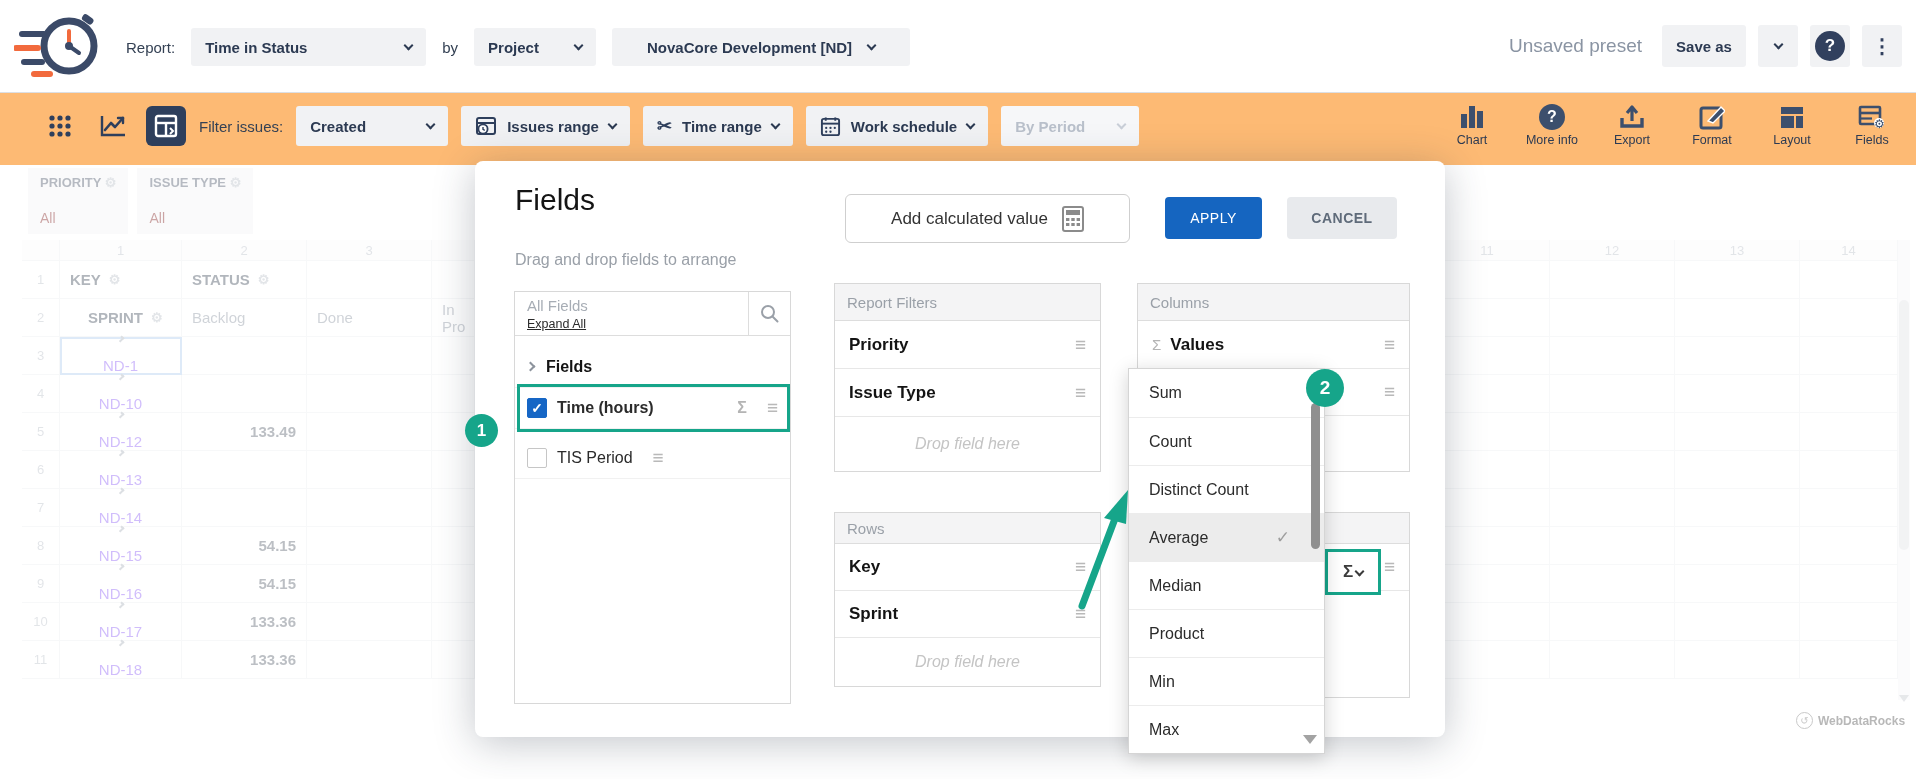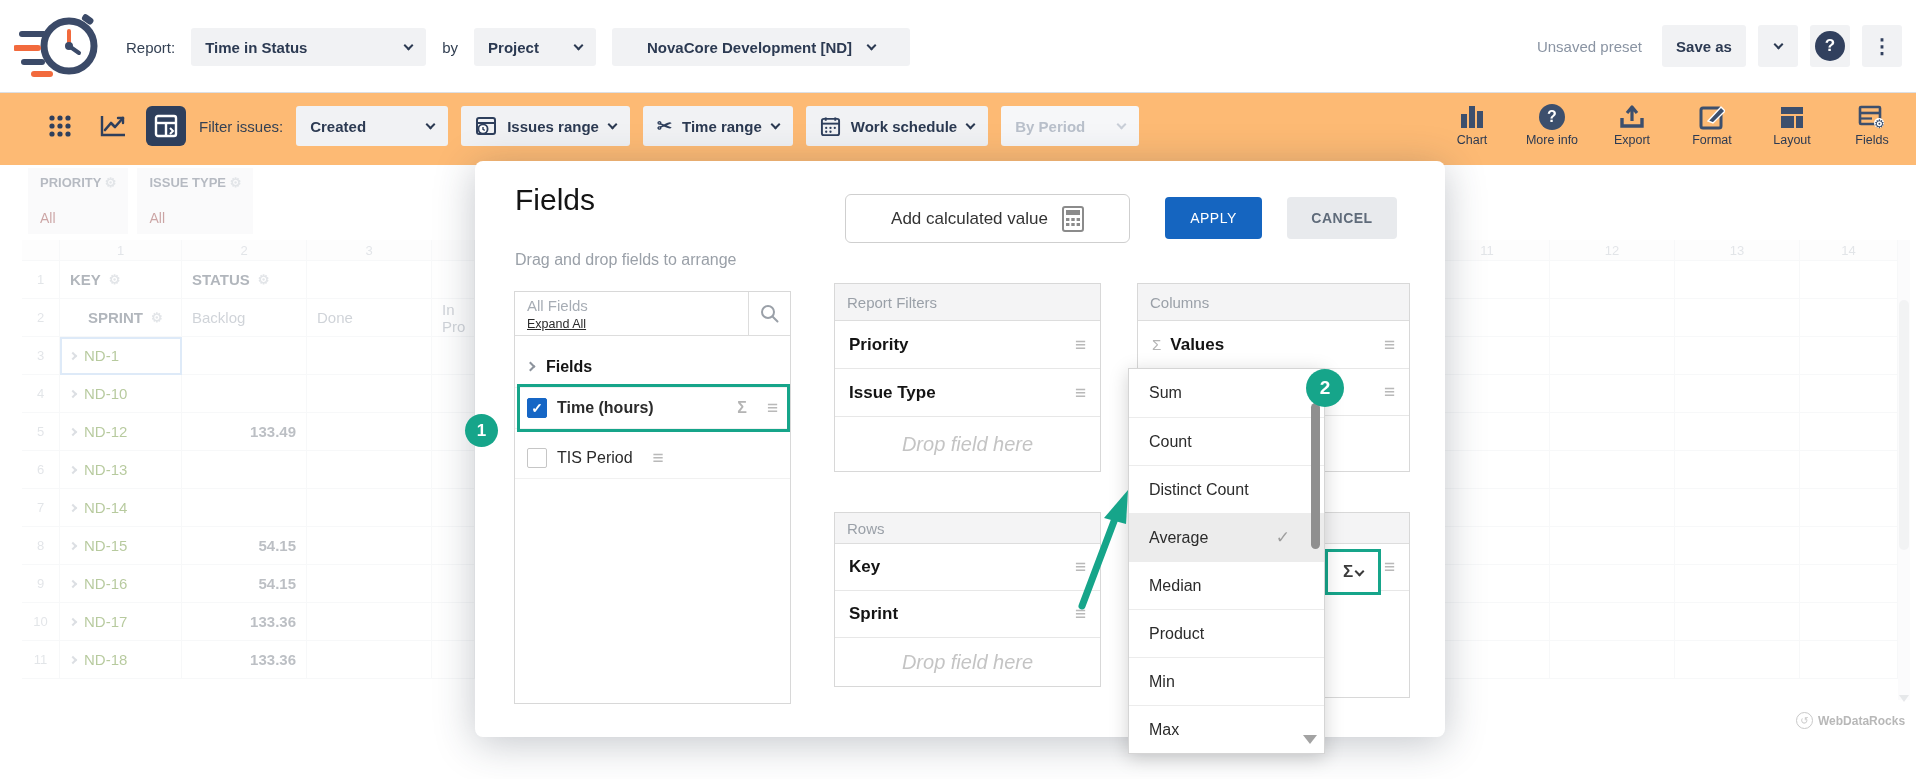--- a/index.html
+++ b/index.html
@@ -16,21 +16,21 @@
   
   .header { position:absolute; left:0; top:0; width:1916px; height:92px; background:#fff; }
   .hdr-divider { position:absolute; left:0; top:92px; width:1916px; height:1px; background:#dcdfe3; }
   .logo { position:absolute; left:14px; top:6px; }
   .hleft { position:absolute; left:126px; top:27px; height:40px; display:flex; align-items:center; gap:16px; }
   .hlabel { font-size:15px; color:#344154; }
   .dd { height:38px; background:#f1f2f4; border-radius:3px; display:flex; align-items:center;
         padding:0 14px; font-size:15px; font-weight:600; color:#2c3a52; cursor:pointer; }
   .dd .chev { margin-left:auto; color:#2c3a52; }
   .hright { position:absolute; right:14px; top:25px; display:flex; align-items:center; gap:12px; }
-  .preset { font-size:15px; color:#8a94a3; margin-right:8px; }
+  .preset { font-size:19px; color:#8a94a3; margin-right:8px; }
   .hbtn { height:42px; background:#f1f2f4; border-radius:3px; display:flex; align-items:center;
           justify-content:center; font-size:15px; font-weight:600; color:#2c3a52; cursor:pointer; }
   .help-circle { width:30px; height:30px; border-radius:50%; background:#31405e; color:#fff;
                  display:flex; align-items:center; justify-content:center; font-size:17px; font-weight:700; }
   .kebab { font-size:20px; color:#31405e; font-weight:700; }
 
   
   .toolbar { position:absolute; left:0; top:93px; width:1916px; height:72px; background:#fdba74; }
   .tleft { position:absolute; left:40px; top:11px; display:flex; align-items:center; gap:13px; height:44px; }
   .view-btn { width:40px; height:40px; border-radius:6px; display:flex; align-items:center; justify-content:center; cursor:pointer; }
@@ -55,21 +55,21 @@
   .g-gear { color:#b9bfc8; font-size:13px; }
   .gbody { position:absolute; left:22px; top:74px; width:453px; overflow:hidden; }
   .gnumrow, .grow { display:grid; grid-template-columns:38px 122px 125px 125px 43px; }
   .gnumrow > div { height:21px; font-size:13px; color:#b9bfc8; display:flex; align-items:center;
                    justify-content:center; border-right:1px solid #eceef1; border-bottom:1px solid #eceef1; background:#fbfbfc; }
   .grow > div { height:38px; font-size:15px; display:flex; align-items:center; padding:0 10px;
                 border-right:1px solid #eceef1; border-bottom:1px solid #eceef1; }
   .grow .rnum { justify-content:center; color:#b9bfc8; font-size:13px; padding:0; }
   .hdrcell { font-weight:700; color:#3f4a5a; font-size:14px; gap:8px; }
   .statuscell { color:#8a93a0; }
-  .keycell { color:#4d7c0f; gap:8px; }
+  .keycell { color:#8b5cf6; gap:16px;flex-direction:column; }
   .keycell .chev-r { width:6px; height:6px; color:#a9b1bb; }
   .valcell { justify-content:flex-end; font-weight:700; color:#59626e; }
   .sel { outline:2px solid #aecdf0; outline-offset:-2px; }
   .gright { position:absolute; left:1425px; top:74px; width:473px; }
   .gr-numrow { display:grid; grid-template-columns:125px 125px 125px 98px; }
   .gr-numrow > div { height:21px; font-size:13px; color:#b9bfc8; display:flex; align-items:center;
                      justify-content:center; border-right:1px solid #eceef1; border-bottom:1px solid #eceef1; background:#fbfbfc; }
   .gr-row { display:grid; grid-template-columns:125px 125px 125px 98px; }
   .gr-row > div { height:38px; border-right:1px solid #eceef1; border-bottom:1px solid #eceef1; }
   .vscroll { position:absolute; left:1898px; top:74px; width:12px; height:460px; background:#f6f6f8; }
@@ -90,21 +90,21 @@
                display:flex; align-items:center; justify-content:center; cursor:pointer; }
   .btn-cancel { position:absolute; left:812px; top:36px; width:110px; height:42px; background:#e8eaed;
                color:#5f6b7a; font-size:14px; font-weight:700; letter-spacing:.5px; border:none; border-radius:4px;
                display:flex; align-items:center; justify-content:center; cursor:pointer; }
   .panel { position:absolute; border:1px solid #d8d8d8; background:#fff; }
   .panel-head { background:#f4f4f5; border-bottom:1px solid #ddd; color:#9aa0a8; font-size:15px;
                 display:flex; align-items:center; padding:0 12px; }
   .field-row { display:flex; align-items:center; padding:0 14px; border-bottom:1px solid #e7e7e7;
                font-size:17px; font-weight:700; color:#141414; cursor:grab; background:#fff; }
   .handle { margin-left:auto; color:#b9b9b9; font-size:19px; }
-  .drop-hint { display:flex; align-items:center; justify-content:center; font-size:20px; font-style:italic;
+  .drop-hint { display:flex; align-items:center; justify-content:center; font-size:16px; font-style:italic;
                color:#c4c4c4; }
   
   .af-panel { left:39px; top:130px; width:277px; height:413px; }
   .af-head { display:flex; height:44px; border-bottom:1px solid #ddd; }
   .af-head-left { flex:1; padding:5px 0 0 12px; }
   .af-title { font-size:15px; color:#a7adb5; }
   .af-expand { font-size:12.5px; color:#2b2b2b; text-decoration:underline; cursor:pointer; display:inline-block; margin-top:2px; }
   .af-search { width:42px; border-left:1px solid #ddd; display:flex; align-items:center; justify-content:center; cursor:pointer; }
   .af-row { position:absolute; left:0; width:100%; display:flex; align-items:center; padding:0 12px;
             border-bottom:1px solid #f1f1f1; background:#fff; }

